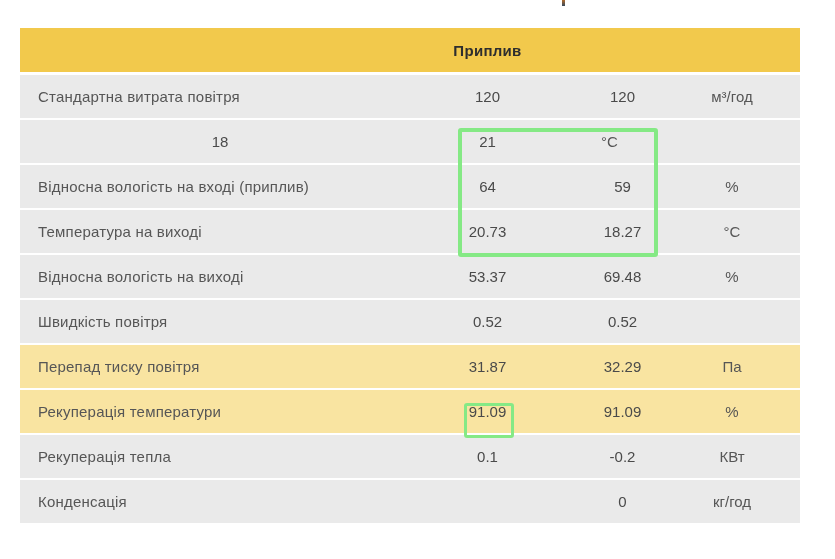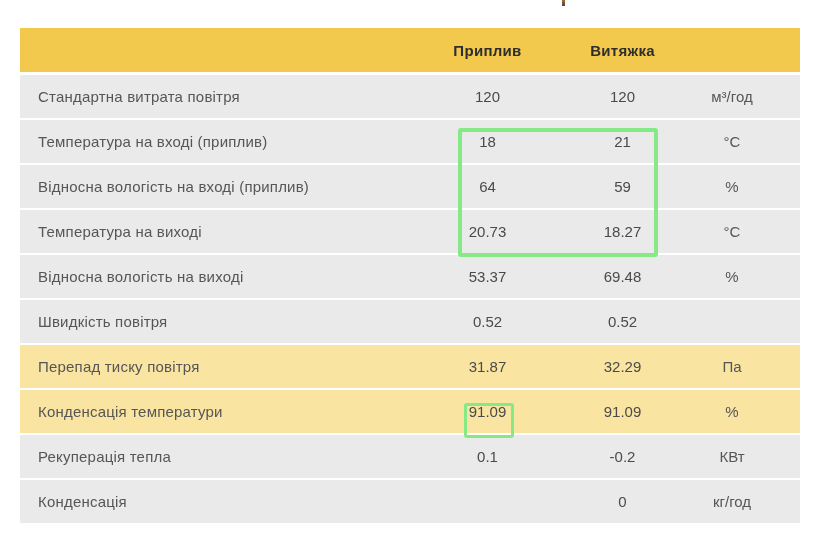--- a/index.html
+++ b/index.html
@@ -59,33 +59,31 @@
 
 <div class="page">
 
   <div class="clip-frag"></div>
 
   <div class="results-table">
 
     <div class="t-row header">
       <div class="cell-label"></div>
       <div class="cell-val">Приплив</div>
-      <div class="cell-val">Витяжка</div>
       <div class="cell-unit"></div>
     </div>
 
     <div class="t-row">
       <div class="cell-label">Стандартна витрата повітря</div>
       <div class="cell-val">120</div>
       <div class="cell-val">120</div>
       <div class="cell-unit">м³/год</div>
     </div>
 
     <div class="t-row">
-      <div class="cell-label">Температура на вході (приплив)</div>
       <div class="cell-val">18</div>
       <div class="cell-val">21</div>
       <div class="cell-unit">°C</div>
     </div>
 
     <div class="t-row">
       <div class="cell-label">Відносна вологість на вході (приплив)</div>
       <div class="cell-val">64</div>
       <div class="cell-val">59</div>
       <div class="cell-unit">%</div>
@@ -112,21 +110,21 @@
     </div>
 
     <div class="t-row yellow">
       <div class="cell-label">Перепад тиску повітря</div>
       <div class="cell-val">31.87</div>
       <div class="cell-val">32.29</div>
       <div class="cell-unit">Па</div>
     </div>
 
     <div class="t-row yellow">
-      <div class="cell-label">Конденсація температури</div>
+      <div class="cell-label">Рекуперація температури</div>
       <div class="cell-val">91.09</div>
       <div class="cell-val">91.09</div>
       <div class="cell-unit">%</div>
     </div>
 
     <div class="t-row">
       <div class="cell-label">Рекуперація тепла</div>
       <div class="cell-val">0.1</div>
       <div class="cell-val">-0.2</div>
       <div class="cell-unit">КВт</div>

